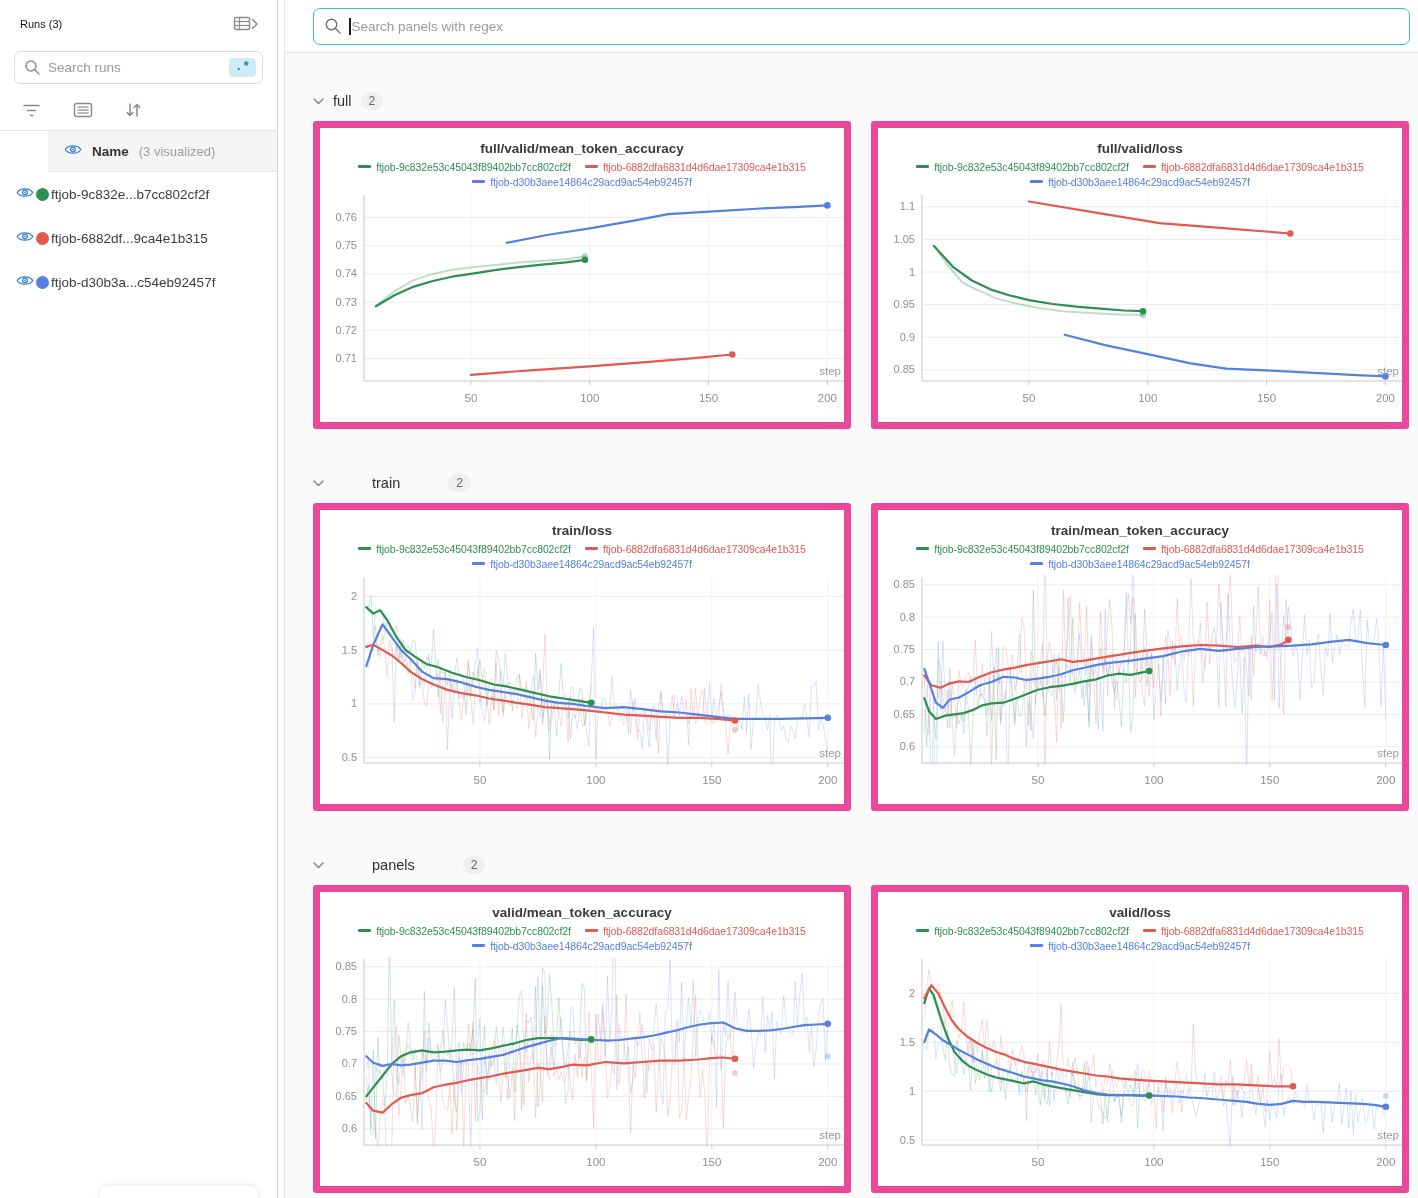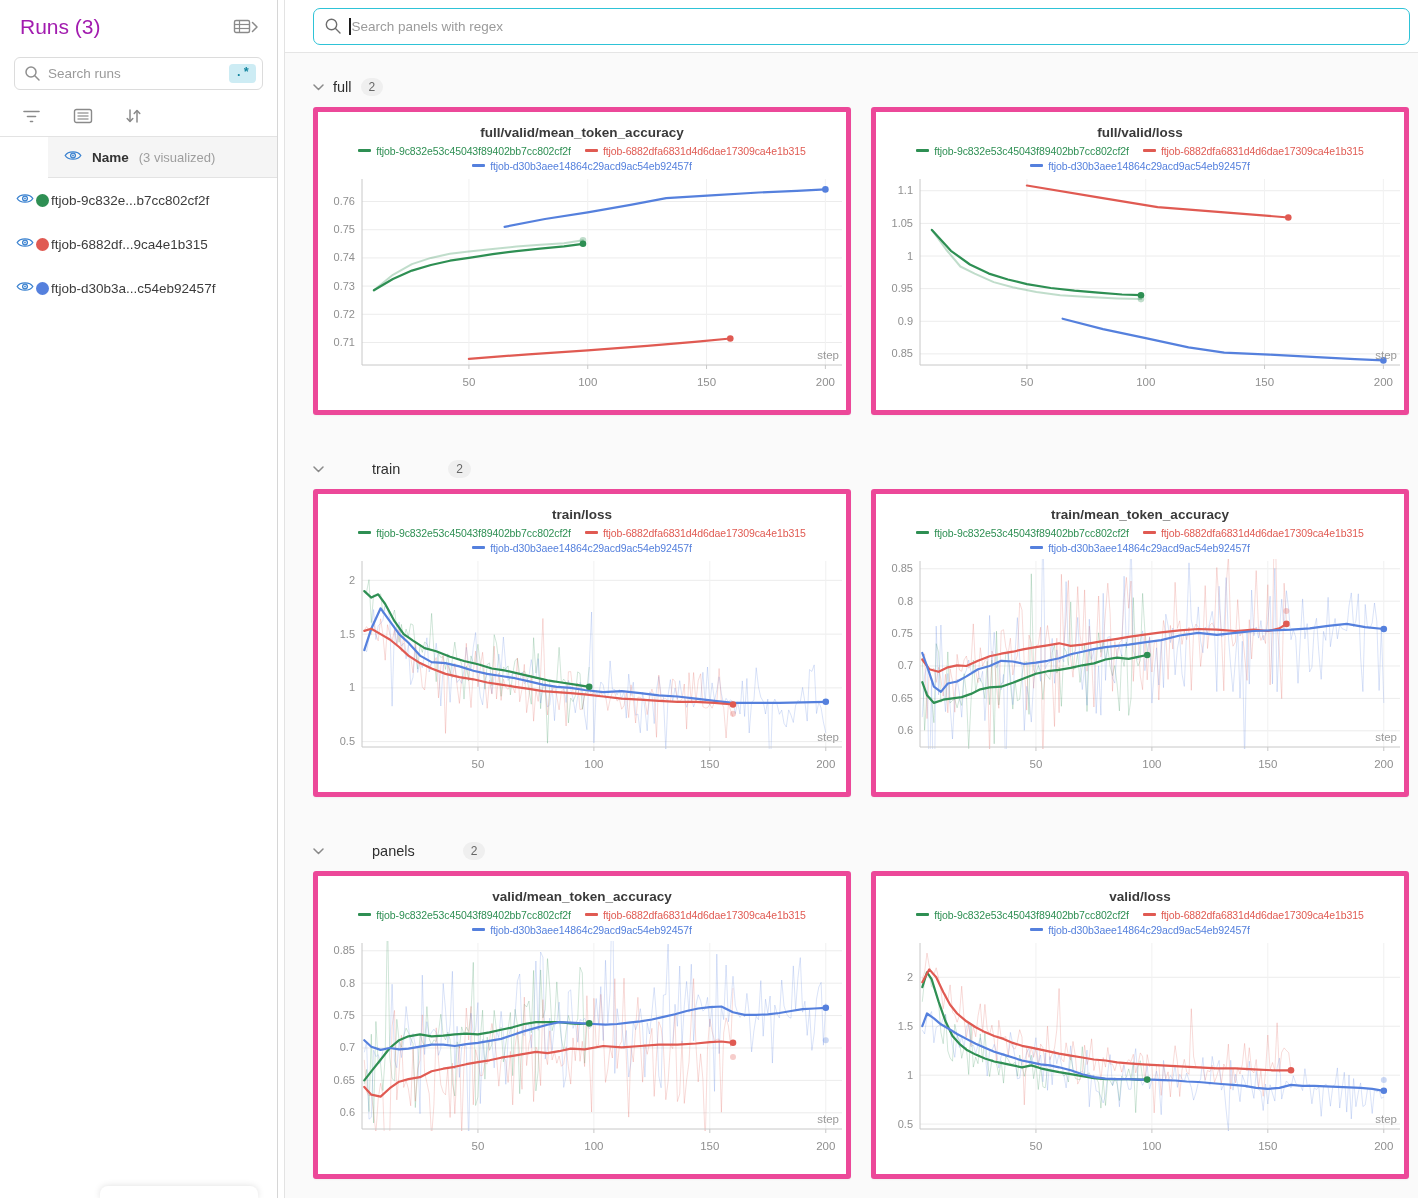--- a/index.html
+++ b/index.html
@@ -4,21 +4,21 @@
 <style>
   * { box-sizing: border-box; margin: 0; padding: 0; }
   html,body { width:1418px; height:1198px; overflow:hidden; background:#fff;
     font-family:"Liberation Sans", sans-serif; }
   .app { display:flex; width:1418px; height:1198px; }
 
   
   .sidebar { width:278px; min-width:278px; background:#fff; border-right:1px solid #d6d6d6; }
   .gutter { width:6px; min-width:6px; background:#fff; }
   .sb-head { display:flex; align-items:center; justify-content:space-between; padding:15px 18px 10px 20px; }
-  .sb-title { font-size:21px; color:#a21caf; }
+  .sb-title { font-size:11px; color:#0f172a; }
   .sb-table-btn { display:flex; align-items:center; cursor:pointer; }
   .sb-search { display:flex; align-items:center; margin:8px 14px 4px 14px; height:33px;
     border:1px solid #dcdcdc; border-radius:6px; padding:0 6px 0 9px; background:#fff; }
   .sb-search input { border:none; outline:none; flex:1; font-size:13.5px; color:#333; min-width:0;
     font-family:"Liberation Sans", sans-serif; }
   .sb-search input::placeholder { color:#9a9a9a; }
   .regex-chip { background:#cdecf4; color:#11849e; font-family:"Liberation Mono","DejaVu Sans Mono",monospace;
     font-size:12.5px; font-weight:700; border-radius:4px; padding:3px 6px 4px 6px; line-height:1; cursor:pointer; }
   .sb-tools { display:flex; align-items:center; gap:32px; padding:14px 6px 12px 22px; border-bottom:1px solid #e3e3e3; }
   .sb-tools .tool { cursor:pointer; display:flex; align-items:center; }
@@ -32,27 +32,27 @@
 
   
   .main { flex:1; background:#fafafa; border-left:1px solid #e3e3e3; display:flex; flex-direction:column; }
   .topbar { height:53px; background:#fff; border-bottom:1px solid #e5e5e5; display:flex; align-items:center; }
   .panel-search { flex:1; display:flex; align-items:center; height:37px; margin:0 8px 0 28px;
     border:1.6px solid #2ec3d7; border-radius:7px; padding:0 10px; background:#fff; }
   .caret { width:1.5px; height:17px; background:#1c1c1c; margin:0 1px 0 7px; }
   .ph { color:#9b9b9b; font-size:13.5px; margin-left:0; }
   .content { flex:1; padding:0 9px 0 28px; }
 
-  .section-header { display:flex; align-items:center; gap:9px; margin-top:24px; height:20px; cursor:pointer; }
+  .section-header { display:flex; align-items:center; gap:9px; margin-top:38px; height:20px; cursor:pointer; }
   .section-label { font-size:14.5px; color:#2f2f2f; }
   .count-badge { background:#efefef; color:#666; font-size:12px; border-radius:10px; padding:2px 8px; }
   .panel-row { display:flex; gap:20px; margin-top:10px; }
   .sec-train, .sec-valid { margin-top:44px !important;gap:48px; }
 
-  .panel { width:538px; height:308px; background:#fff; border:5px solid #ec4899; border-radius:3px;
+  .panel { width:538px; height:308px; background:#fff; border:7px solid #ec4899; border-radius:3px;
     box-shadow:0 1px 2px rgba(0,0,0,0.04); overflow:hidden; cursor:pointer; }
   .panel-title { margin-top:13px; text-align:center; font-size:13.5px; font-weight:700; color:#3a3a3a; }
   .legend { margin-top:3px; }
   .legend-row { display:flex; justify-content:center; align-items:center; height:15px;
     white-space:nowrap; overflow:hidden; }
   .lg-item { display:inline-flex; align-items:center; margin:0 7px; cursor:pointer; }
   .lg-dash { width:13px; height:2.5px; border-radius:1px; margin-right:5px; flex:0 0 auto; }
   .lg-text { font-size:10.5px; letter-spacing:-0.1px; }
 
   .tooltip-sliver { position:fixed; left:100px; bottom:0; width:158px; height:12px; background:#fff;

